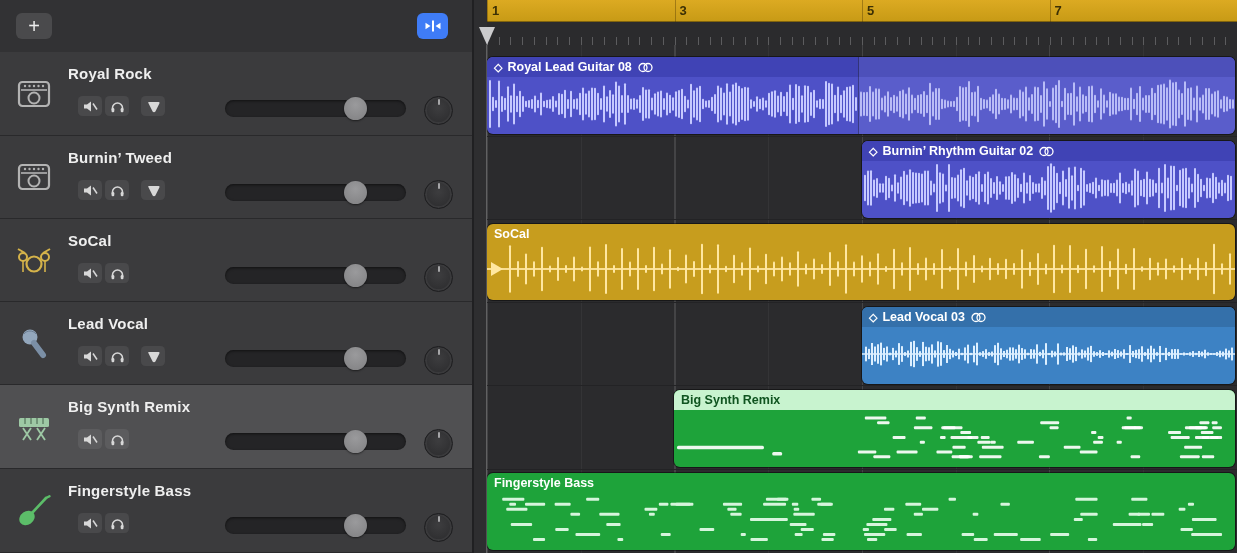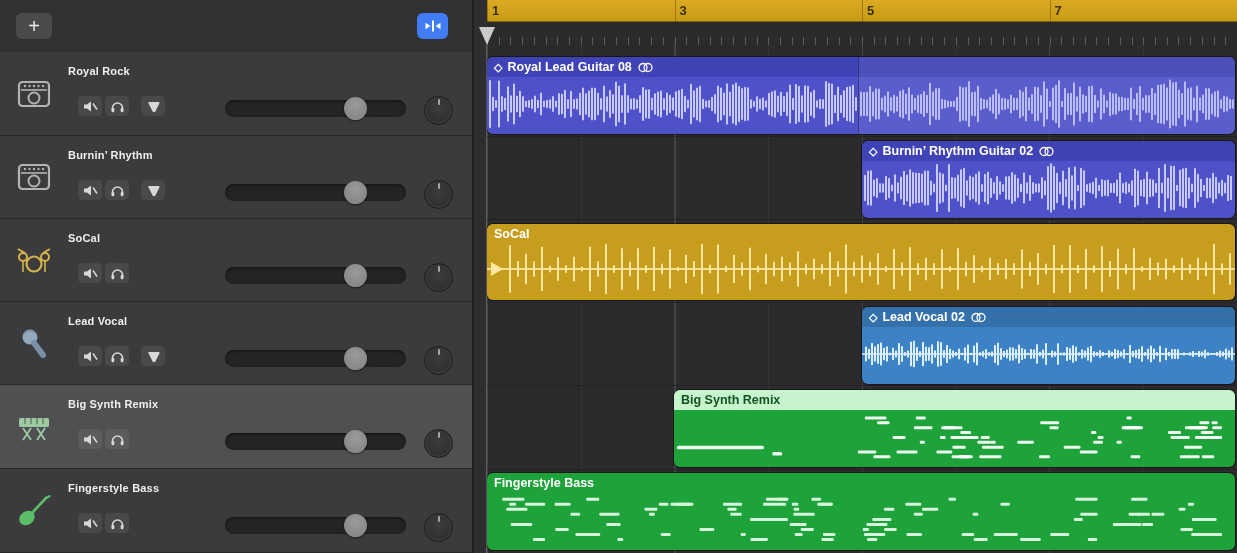--- a/index.html
+++ b/index.html
@@ -11,21 +11,21 @@
   .sb-header{position:absolute;left:0;top:0;width:472px;height:52px;background:#323234;
              border-bottom:1px solid #242426;}
   .add-btn{position:absolute;left:16px;top:13px;width:36px;height:26px;background:#4a4a4c;
            border:none;border-radius:6px;color:#ececec;font-size:20px;line-height:24px;
            font-family:"Liberation Sans",sans-serif;cursor:default;}
   .collapse-btn{position:absolute;left:417px;top:13px;width:31px;height:26px;background:#3f7cf6;
            border:none;border-radius:6px;display:flex;align-items:center;justify-content:center;}
   .track-row{position:absolute;left:0;width:472px;background:#3b3b3d;border-bottom:1px solid #29292b;box-sizing:border-box;}
   .track-row.selected{background:#505052;}
   .ticon{position:absolute;left:14px;top:50%;transform:translateY(-50%);width:40px;display:flex;justify-content:center;}
-  .tname{position:absolute;left:68px;top:13px;font-size:11px;font-weight:600;color:#efefef;letter-spacing:.2px;}
+  .tname{position:absolute;left:68px;top:13px;font-size:15px;font-weight:600;color:#efefef;letter-spacing:.2px;}
   .tbtn{position:absolute;top:44px;width:24px;height:20px;background:#49494b;border:none;border-radius:4.5px;
         display:flex;align-items:center;justify-content:center;padding:0;}
   .track-row.selected .tbtn{background:#5c5c5e;}
   .vslider{position:absolute;left:225px;top:48px;width:181px;height:17px;background:#242426;border-radius:9px;
            box-shadow:inset 0 1px 3px rgba(0,0,0,.55);}
   .vthumb{position:absolute;left:119px;top:-3px;width:23px;height:23px;border-radius:50%;
           background:radial-gradient(circle at 50% 35%,#9a9a9c,#808082);box-shadow:0 1px 2px rgba(0,0,0,.5);}
   .pan{position:absolute;left:424px;top:44px;width:27px;height:27px;border-radius:50%;
        background:radial-gradient(circle at 50% 40%,#3d3d3f,#29292b);border:1px solid #1d1d1f;
        box-shadow:inset 0 0 0 2px #3a3a3c;}
@@ -133,21 +133,21 @@
           <rect x="3" y="4" width="30" height="24" rx="3.5" fill="none" stroke="#b3b3b3" stroke-width="2.2"></rect>
           <line x1="5" y1="12" x2="31" y2="12" stroke="#b3b3b3" stroke-width="1.6"></line>
           <circle cx="9" cy="8" r="1.2" fill="#b3b3b3"></circle>
             <circle cx="13.5" cy="8" r="1.2" fill="#b3b3b3"></circle>
           <circle cx="18" cy="8" r="1.2" fill="#b3b3b3"></circle>
             <circle cx="22.5" cy="8" r="1.2" fill="#b3b3b3"></circle>
           <circle cx="27" cy="8" r="1.2" fill="#b3b3b3"></circle>
           <circle cx="18" cy="20" r="5.5" fill="none" stroke="#b3b3b3" stroke-width="2"></circle>
         </svg>
       </span>
-      <span class="tname">Burnin’ Rhythm</span>
+      <span class="tname">Burnin’ Tweed</span>
       <button class="tbtn" style="left:78px">
         <svg width="15" height="13" viewBox="0 0 15 13">
             <polygon points="1,4.5 4,4.5 8,1.5 8,11.5 4,8.5 1,8.5" fill="#d8d8d8"></polygon>
             <line x1="10" y1="3.5" x2="14" y2="9.5" stroke="#d8d8d8" stroke-width="1.5"></line>
           </svg>
       </button>
       <button class="tbtn" style="left:105px">
         <svg width="15" height="13" viewBox="0 0 15 13">
             <path d="M2.5 9.5 v-1.5 a5 5 0 0 1 10 0 v1.5" fill="none" stroke="#d8d8d8" stroke-width="1.6"></path>
             <rect x="1.5" y="8" width="2.8" height="4.3" rx="1.2" fill="#d8d8d8"></rect>
@@ -815,21 +815,21 @@
           <rect x="726" y="1.6837226845946738" width="2" height="50.63255463081065" rx="1"></rect>
           <rect x="734" y="21.2201596254763" width="2" height="11.559680749047399" rx="1"></rect>
           <rect x="742" y="11.34622190864581" width="2" height="31.30755618270838" rx="1"></rect>
         </svg>
       </div>
   </div>
 
   <div class="region r-blue" style="left:862px;top:307px;width:373px;height:77px">
     <div class="rhead">
       <span class="loopg">◇</span>
-      <span class="rlabel">Lead Vocal 02</span>
+      <span class="rlabel">Lead Vocal 03</span>
       <svg class="stereo" width="17" height="11" viewBox="0 0 17 11">
           <circle cx="6" cy="5.5" r="4" fill="none" stroke="currentColor" stroke-width="1.3"></circle>
           <circle cx="11" cy="5.5" r="4" fill="none" stroke="currentColor" stroke-width="1.3"></circle>
         </svg>
     </div>
     <div class="wave" style="left:0;right:0">
         <svg width="373" height="54" fill="#dcefff" xmlns="http://www.w3.org/2000/svg" style="display:block">
           <rect x="0" y="26.2" width="373" height="1.6" opacity="0.95"></rect>
           <rect x="3" y="19.683848373361737" width="2" height="14.632303253276525"></rect>
           <rect x="6" y="21.891502583538713" width="2" height="10.216994832922573"></rect>

